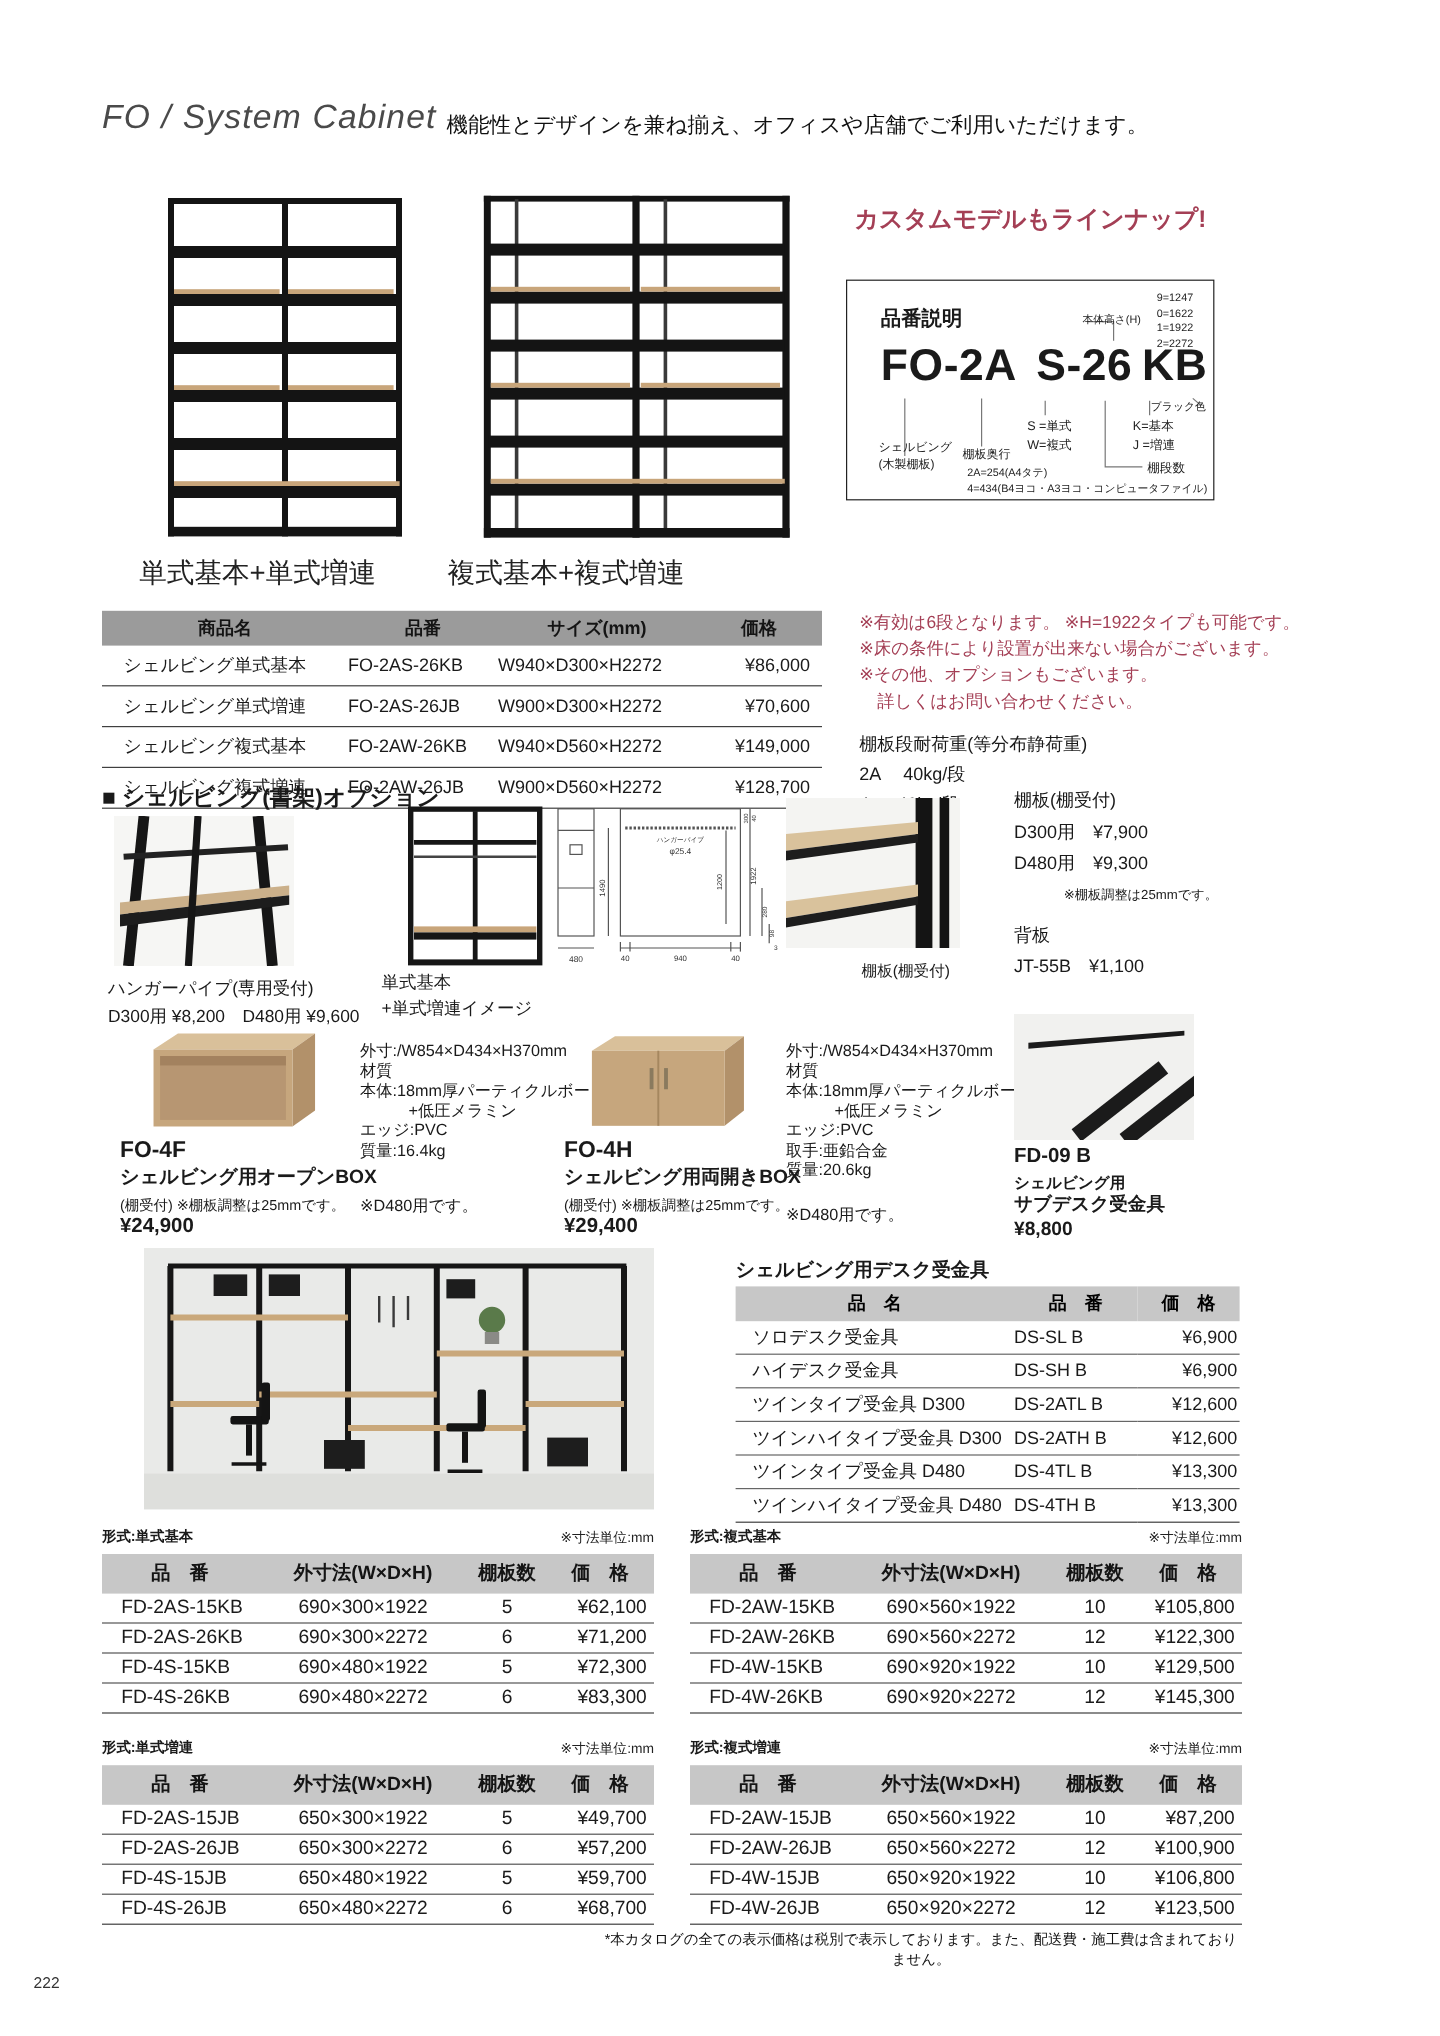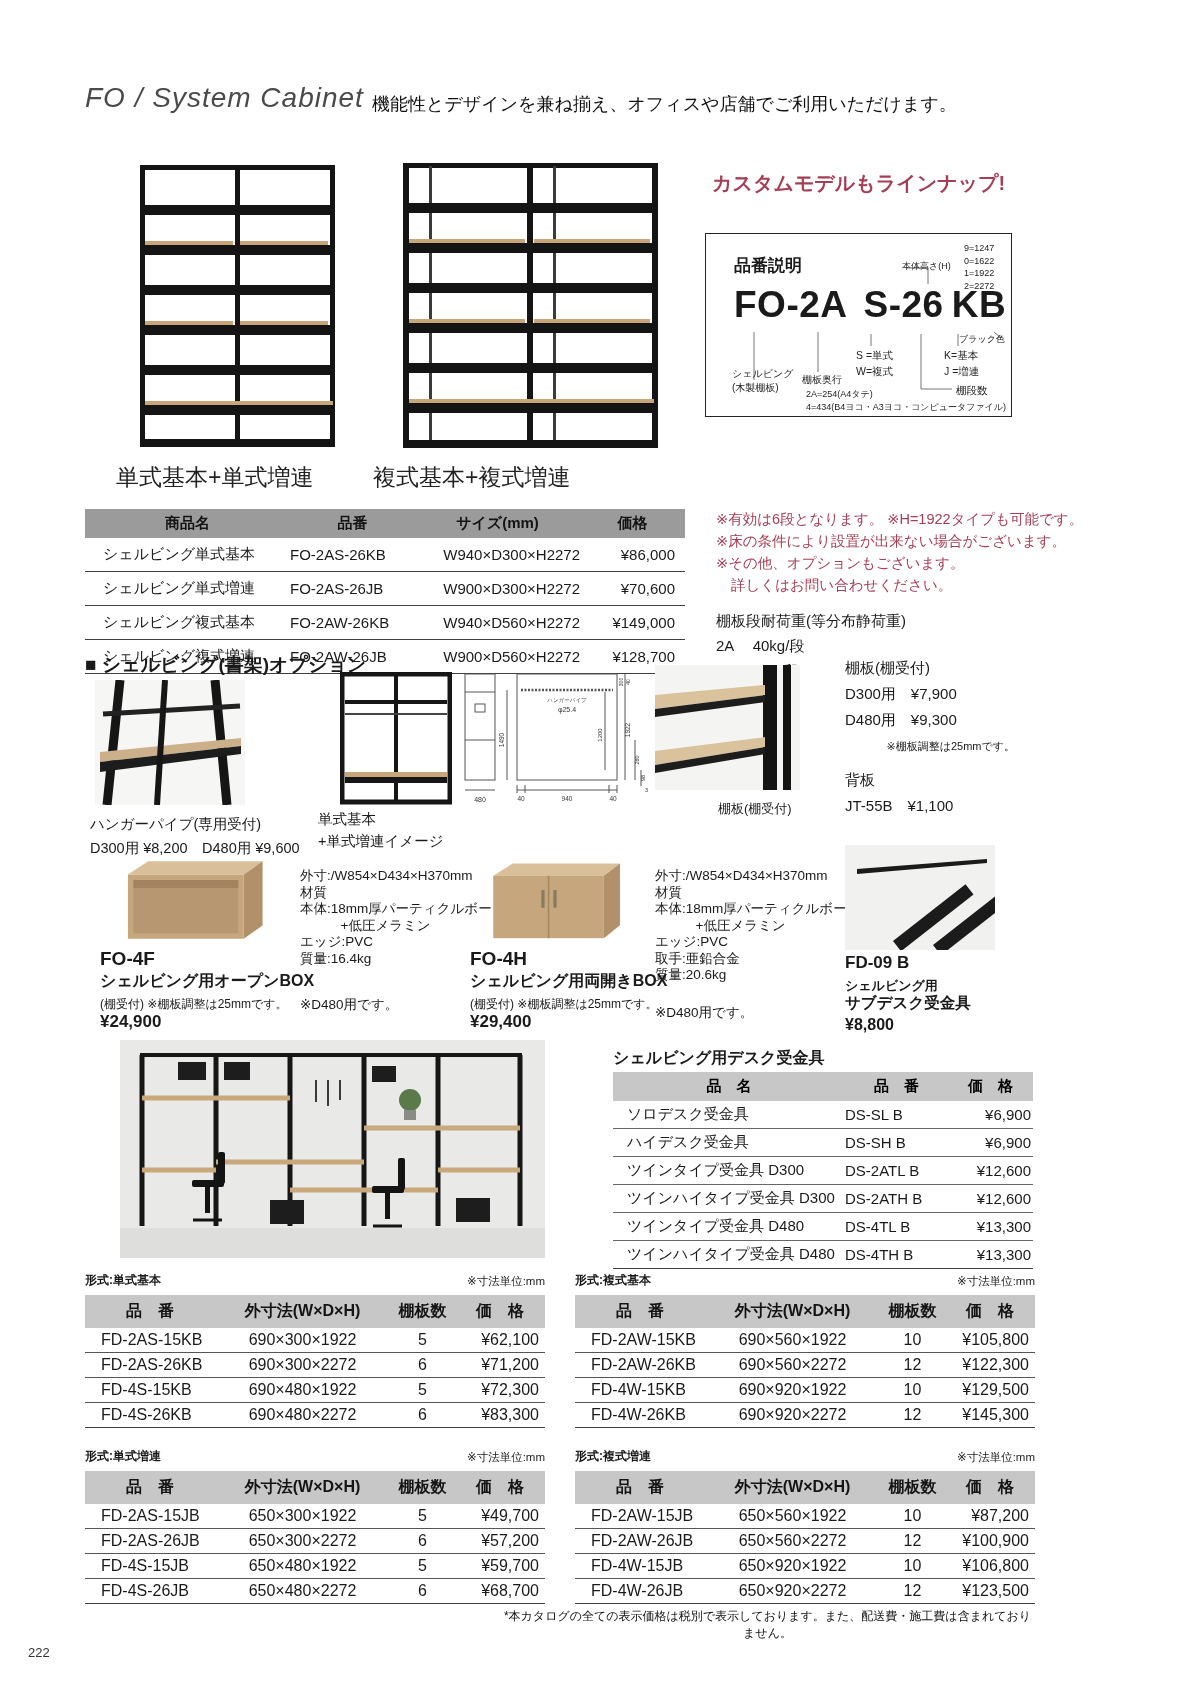--- a/index.html
+++ b/index.html
@@ -24,21 +24,21 @@
   .cb-small{font-size:9px;color:#222;line-height:12.5px;white-space:nowrap;}
   .cb-label{font-size:10.5px;color:#222;line-height:15.5px;white-space:nowrap;}
 
   
   table{border-collapse:collapse;}
   .main-table{width:600px;font-size:15px;}
   .main-table th{background:#9b9b9b;font-weight:bold;padding:5px 0;color:#141414;}
   .main-table td{border-bottom:1.4px solid #3f3f3f;padding:7px 0;}
   .main-table td:nth-child(1){text-align:left;padding-left:18px;}
   .main-table td:nth-child(2){text-align:left;}
-  .main-table td:nth-child(3){text-align:right;}
+  .main-table td:nth-child(3){text-align:left;}
   .main-table td:nth-child(4){text-align:right;padding-right:10px;}
 
   
   .red-notes{font-size:14.5px;line-height:22px;white-space:nowrap;}
   .red-notes div:last-child{padding-left:15px;}
   .load-block{font-size:15px;line-height:25px;}
   .load-lines div{white-space:pre;}
 
   
   .section-title{font-size:19px;font-weight:bold;}

